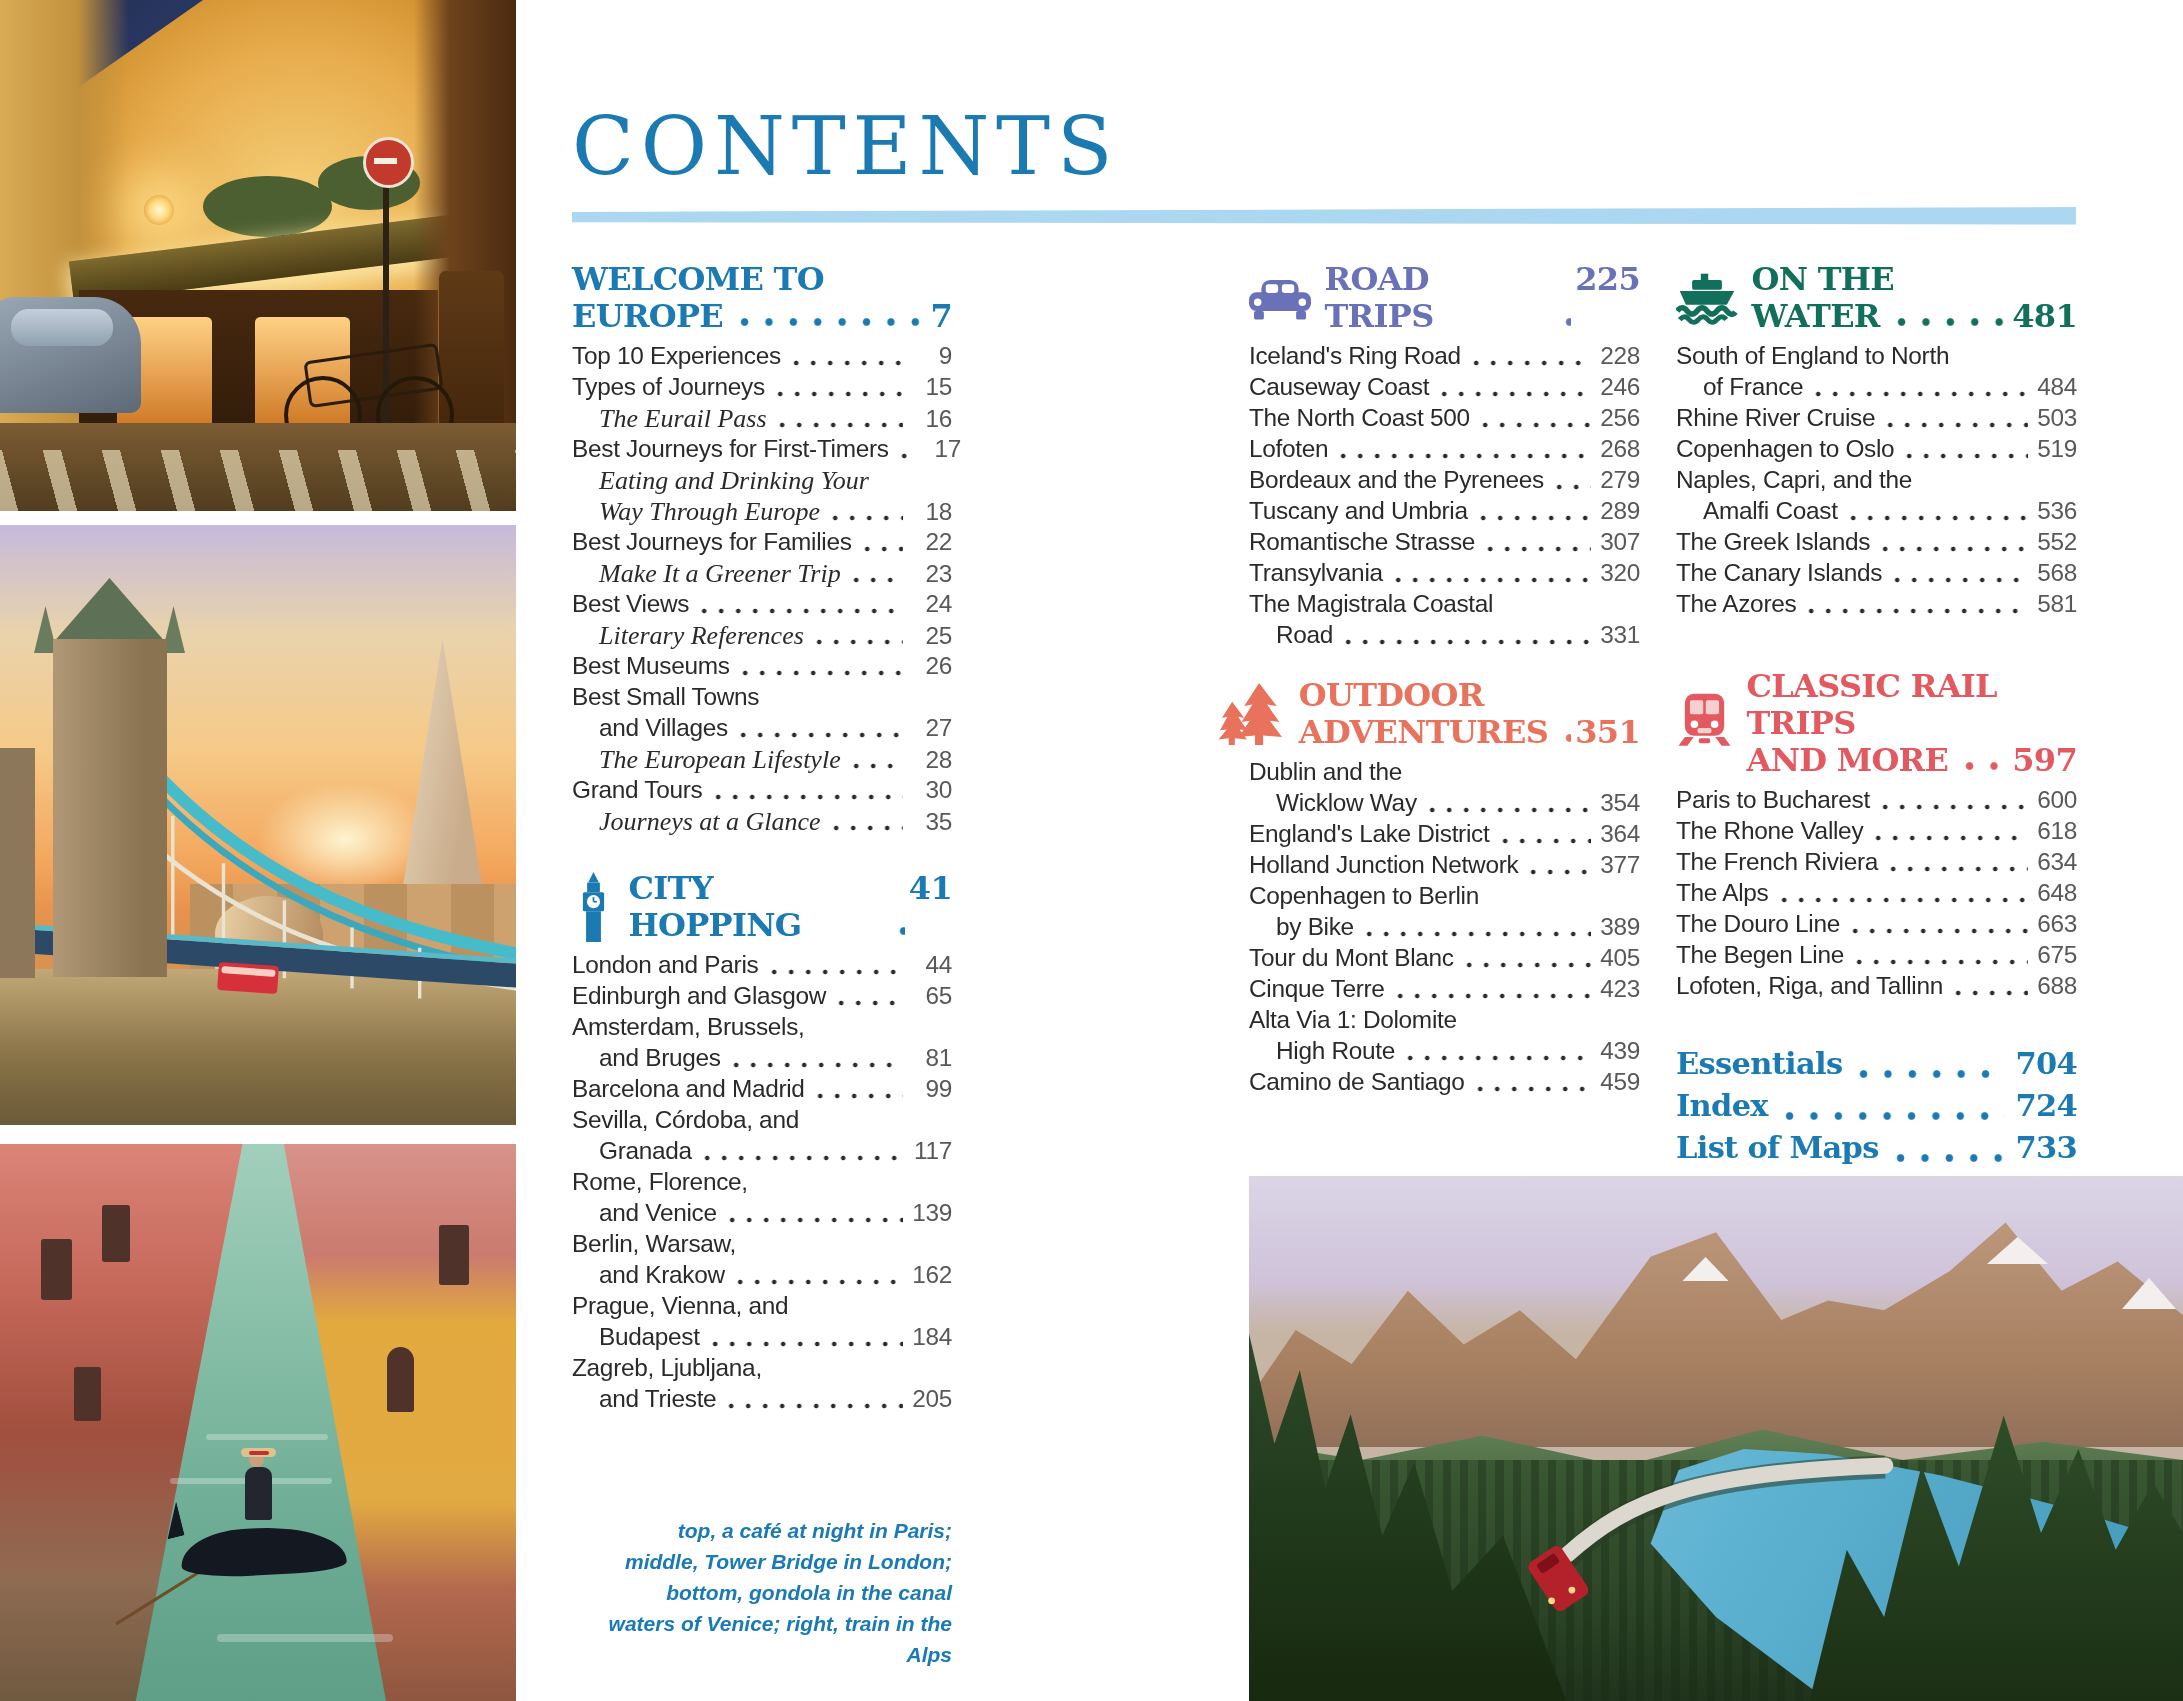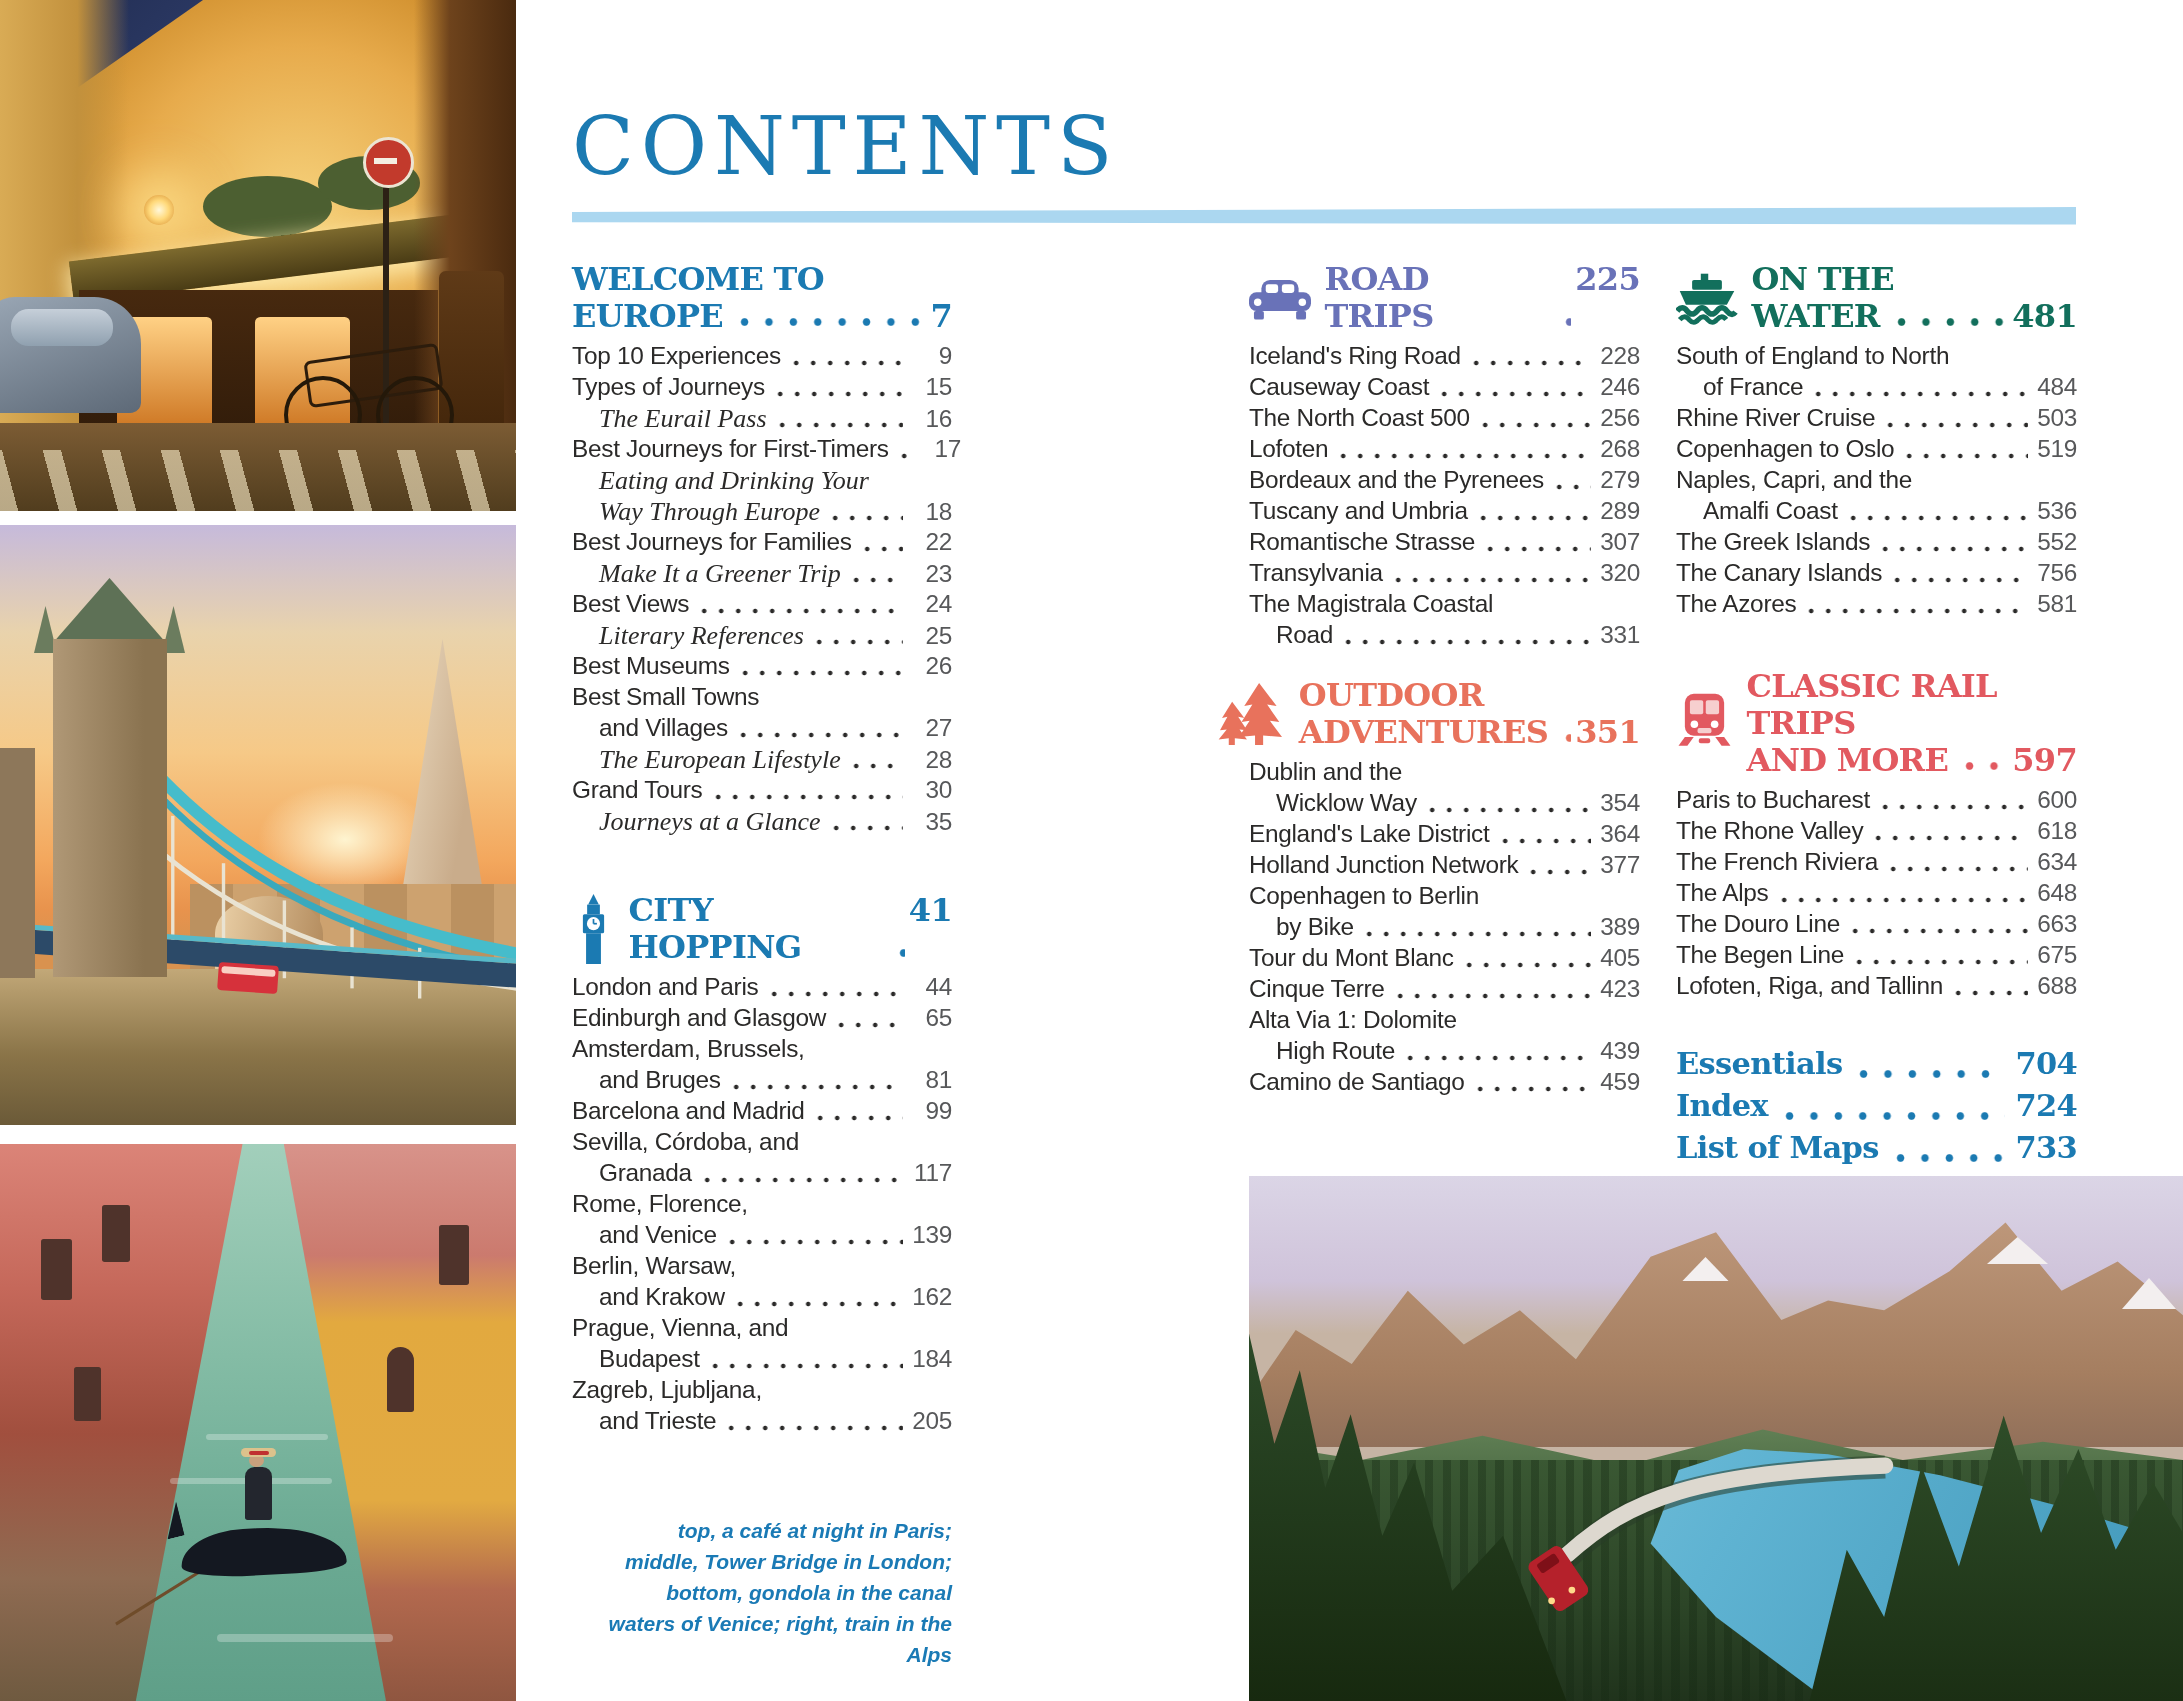--- a/index.html
+++ b/index.html
@@ -125,21 +125,21 @@
   #rule{position:absolute;left:572px;top:207px;width:1504px;height:17.6px;background:#abd7f0;
     clip-path:polygon(0 28%,100% 0,100% 100%,0 86%);}
 
   
   .col{position:absolute;top:261px;}
   #col-0{left:572px;width:380px;}
   #col-1{left:1249px;width:391px;}
   #col-2{left:1676px;width:401px;}
 
   .sec{--sc:#1b7ab2;}
-  section[data-name="section-city-hopping"]{margin-top:54px;}
+  section[data-name="section-city-hopping"]{margin-top:32px;}
   section[data-name="section-outdoor-adventures"]{margin-top:25px;}
   section[data-name="section-classic-rail-trips-and-more"]{margin-top:47px;}
   section[data-name="section-endmatter"]{margin-top:42px;}
 
   .hdr-wrap{display:flex;align-items:center;margin-bottom:6.8px;justify-content:flex-end;}
   .sec-icon{flex:none;margin-right:13.5px;color:var(--sc);display:flex;align-items:center;}
   .hdr-lines{flex:1 1 auto;}
   .h-row{display:flex;align-items:baseline;}
   .h-txt,.h-pg{font-family:"DejaVu Serif",serif;font-weight:bold;font-size:32px;line-height:37px;
     color:var(--sc);letter-spacing:-0.7px;}
@@ -641,21 +641,21 @@
           <span class="e-pg" data-name="page-number">536</span>
         </div>
         <div class="e-row" data-name="toc-entry-line">
           <span class="e-lbl ind-0" data-name="toc-entry-label">The Greek Islands</span>
           <span class="leader" data-name="dot-leader"></span>
           <span class="e-pg" data-name="page-number">552</span>
         </div>
         <div class="e-row" data-name="toc-entry-line">
           <span class="e-lbl ind-0" data-name="toc-entry-label">The Canary Islands</span>
           <span class="leader" data-name="dot-leader"></span>
-          <span class="e-pg" data-name="page-number">756</span>
+          <span class="e-pg" data-name="page-number">568</span>
         </div>
         <div class="e-row" data-name="toc-entry-line">
           <span class="e-lbl ind-0" data-name="toc-entry-label">The Azores</span>
           <span class="leader" data-name="dot-leader"></span>
           <span class="e-pg" data-name="page-number">581</span>
         </div>
       </section>
       <section class="sec" data-name="section-classic-rail-trips-and-more" style="--sc: #e25960;">
         <div class="hdr-wrap" data-name="section-header">
           <span class="sec-icon" data-name="train-icon">

